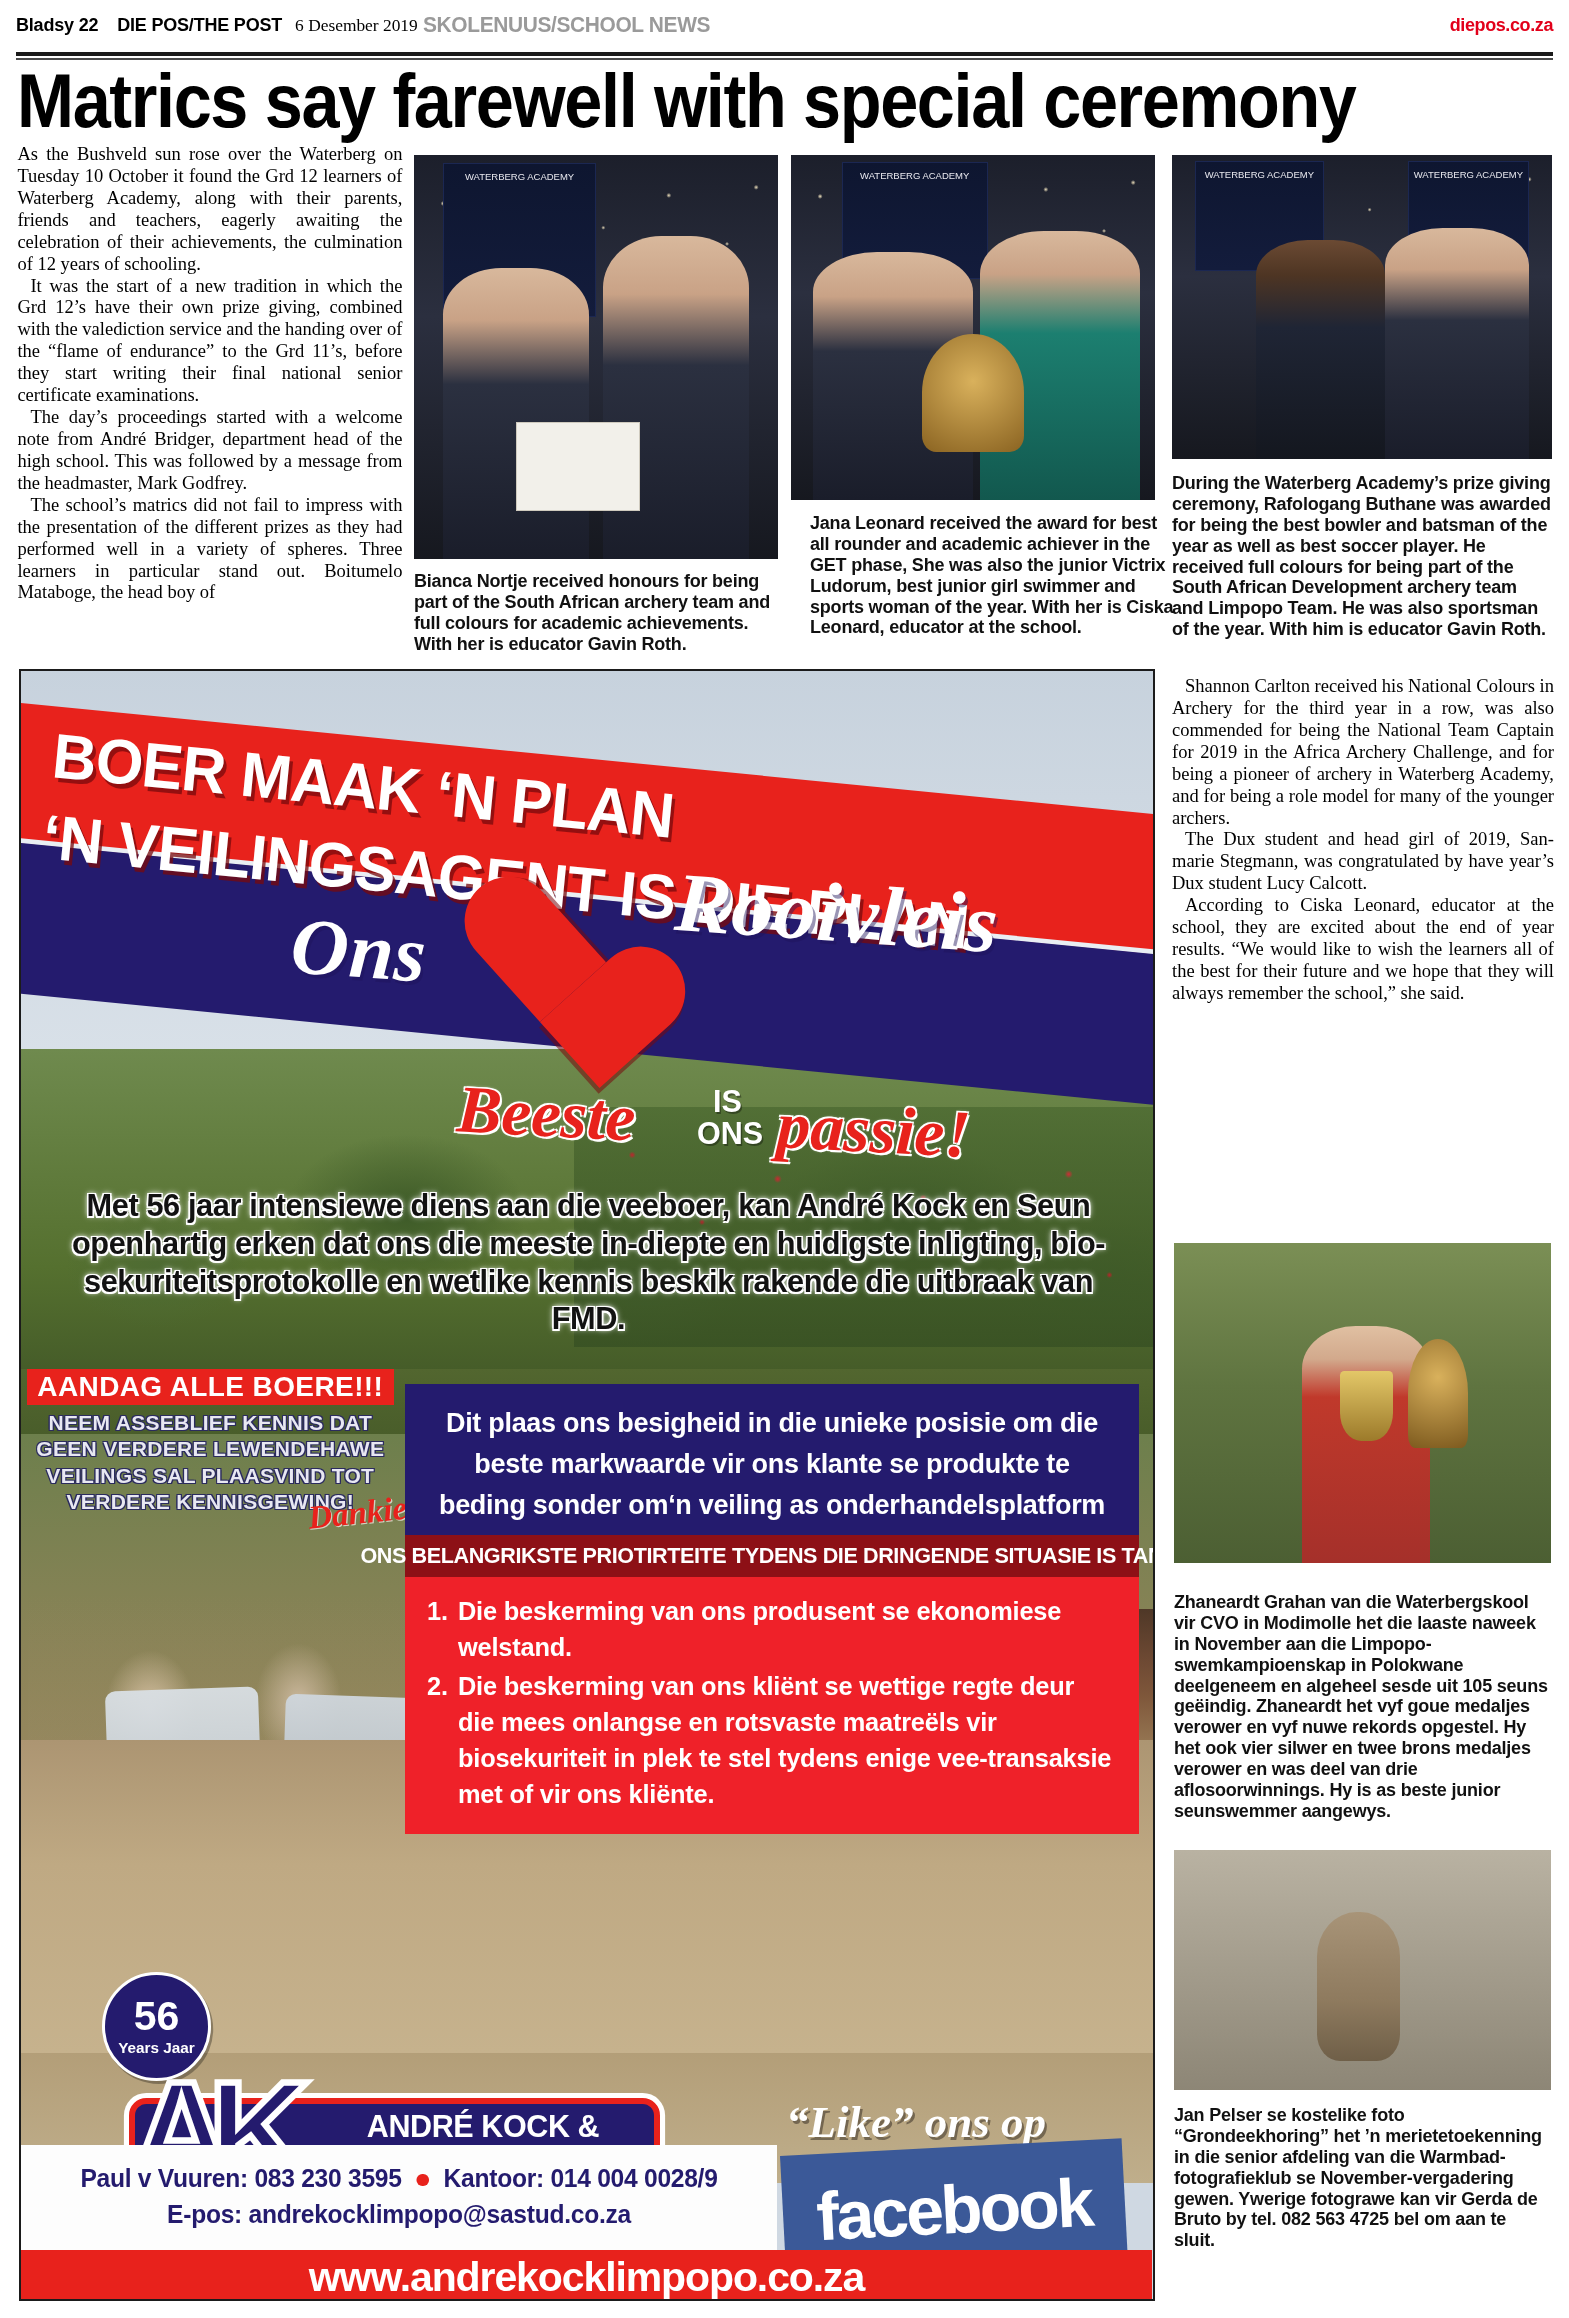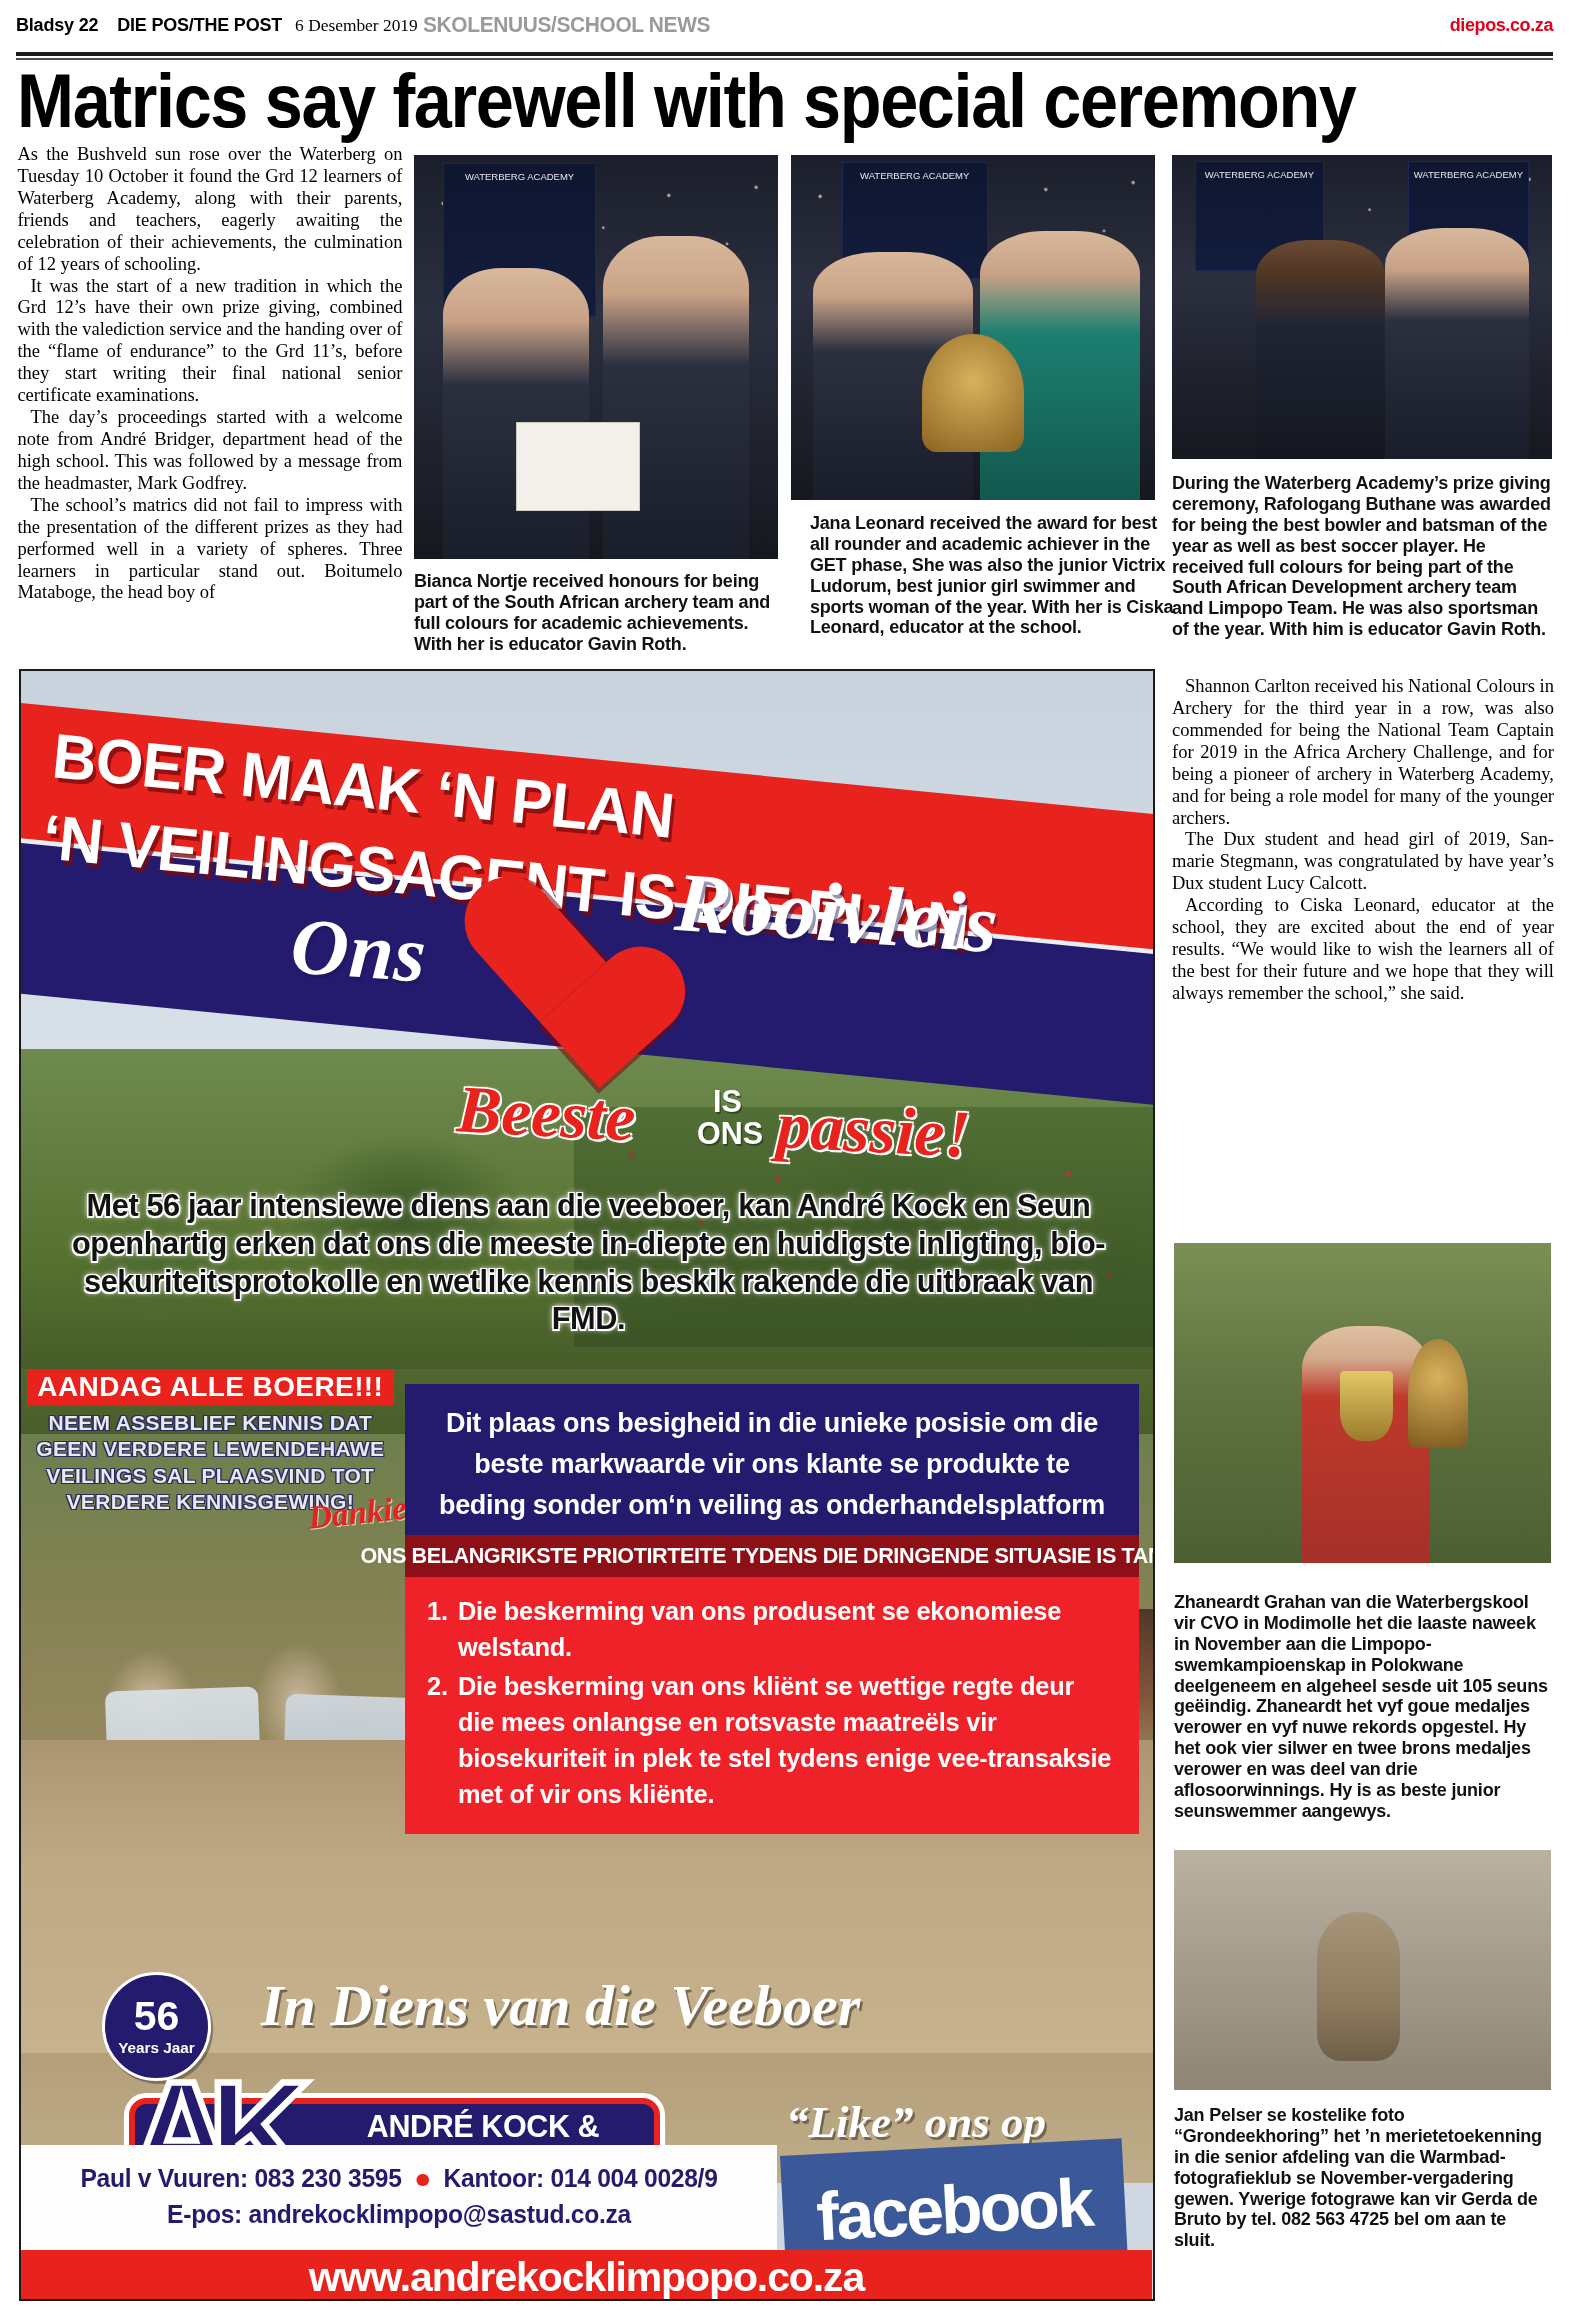--- a/index.html
+++ b/index.html
@@ -496,21 +496,20 @@
         <span class="num">2.</span>
         <span class="txt">Die beskerming van ons kliënt se wettige regte deur die mees onlangse en rotsvaste maatreëls vir biosekuriteit in plek te stel tydens enige vee-transaksie met of vir ons kliënte.</span>
       </li>
     </ol>
   </div>
 
   <div class="badge56">
     <span class="n">56</span>
     <span class="y">Years Jaar</span>
   </div>
-  <div class="slogan">In Diens van die Veeboer</div>
 
   <div class="logo-plate"></div>
   <div class="logo-ak">AK</div>
   <div class="logo-lines">
     <div class="l1">ANDRÉ KOCK &amp; SEUN/SON BK</div>
     <div class="l2">Lewendehawe Afslaers   Livestock Auctioneers</div>
     <div class="l3">
       <span>Eiendomme / Properties</span>
       <span class="limpopo">LIMPOPO</span>
     </div>

